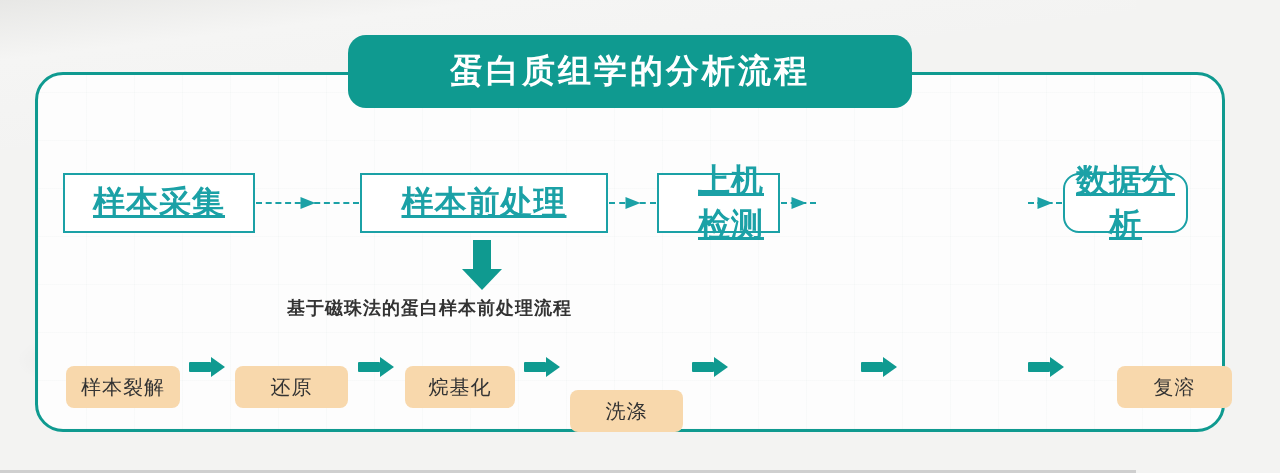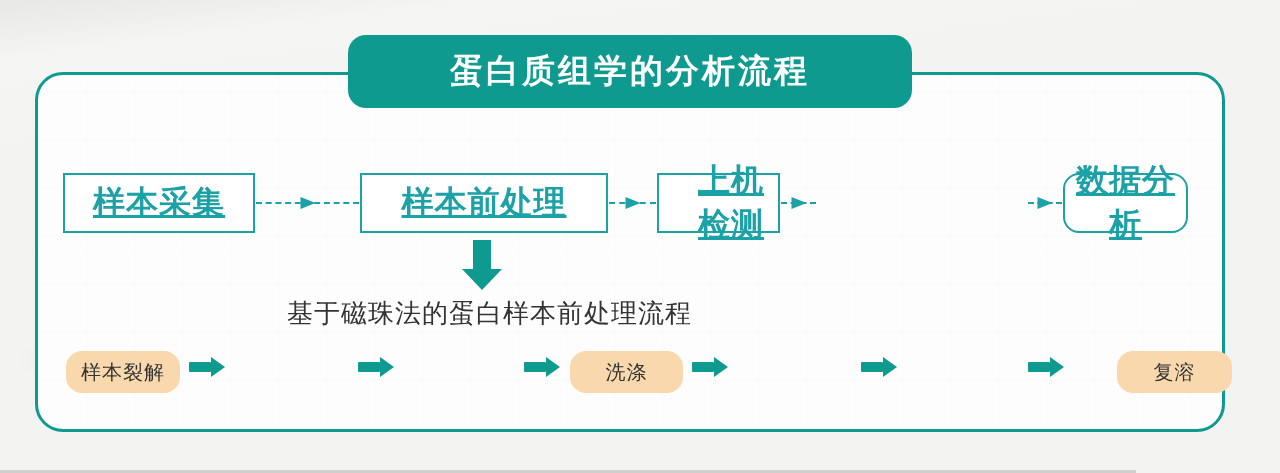--- a/index.html
+++ b/index.html
@@ -97,28 +97,28 @@
   }
   .down-arrow::after{
     content:"";position:absolute;left:0;top:29px;width:0;height:0;
     border-top:21px solid var(--teal-primary);
     border-left:20px solid transparent;
     border-right:20px solid transparent;
   }
 
   .subtitle{
     position:absolute;left:287px;top:296px;
-    color:var(--text-dark);font-size:26px;font-weight:400;letter-spacing:1px;
+    color:var(--text-dark);font-size:18px;font-weight:700;letter-spacing:1px;
     z-index:2;
   }
 
   .bead-box{
-    position:absolute;top:351px;height:42px;
+    position:absolute;top:366px;height:42px;
     background:var(--peach);
-    border-radius:16px;
+    border-radius:8px;
     display:flex;align-items:center;justify-content:center;
     z-index:2;
   }
   .bead-box span{
     color:var(--text-dark);font-size:20px;font-weight:500;letter-spacing:1px;
   }
 
   .solid-arrow{position:absolute;top:357px;width:36px;height:20px;z-index:1;}
   .solid-arrow::before{
     content:"";position:absolute;left:0;top:5px;width:22px;height:10px;
@@ -165,25 +165,31 @@
 
   <div class="down-arrow"></div>
 
   <div class="subtitle">基于磁珠法的蛋白样本前处理流程</div>
 
   <div class="bead-box" style="left:66px;width:114px;">
     <span>样本裂解</span>
   </div>
   <div class="solid-arrow" style="left:189px;"></div>
 
+  <div class="bead-box" style="left:235px;width:113px;">
+    <span>还原</span>
+  </div>
   <div class="solid-arrow" style="left:358px;"></div>
 
+  <div class="bead-box" style="left:405px;width:110px;">
+    <span>烷基化</span>
+  </div>
   <div class="solid-arrow" style="left:524px;"></div>
 
-  <div class="bead-box" style="left:570px;width:113px;">
+  <div class="bead-box" style="left:570px;width:113px;margin-top:24px;">
     <span>洗涤</span>
   </div>
   <div class="solid-arrow" style="left:692px;"></div>
 
   <div class="solid-arrow" style="left:861px;"></div>
 
   <div class="solid-arrow" style="left:1028px;"></div>
 
   <div class="bead-box" style="left:1073px;width:115px;margin-left:44px;">
     <span>复溶</span>

